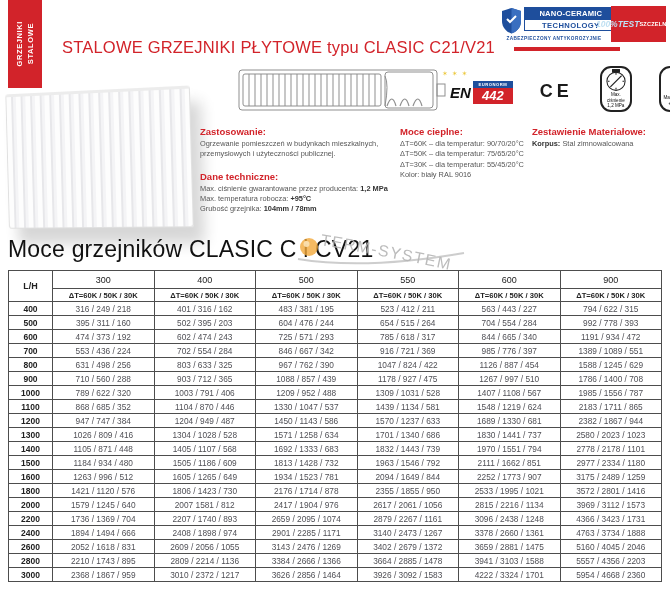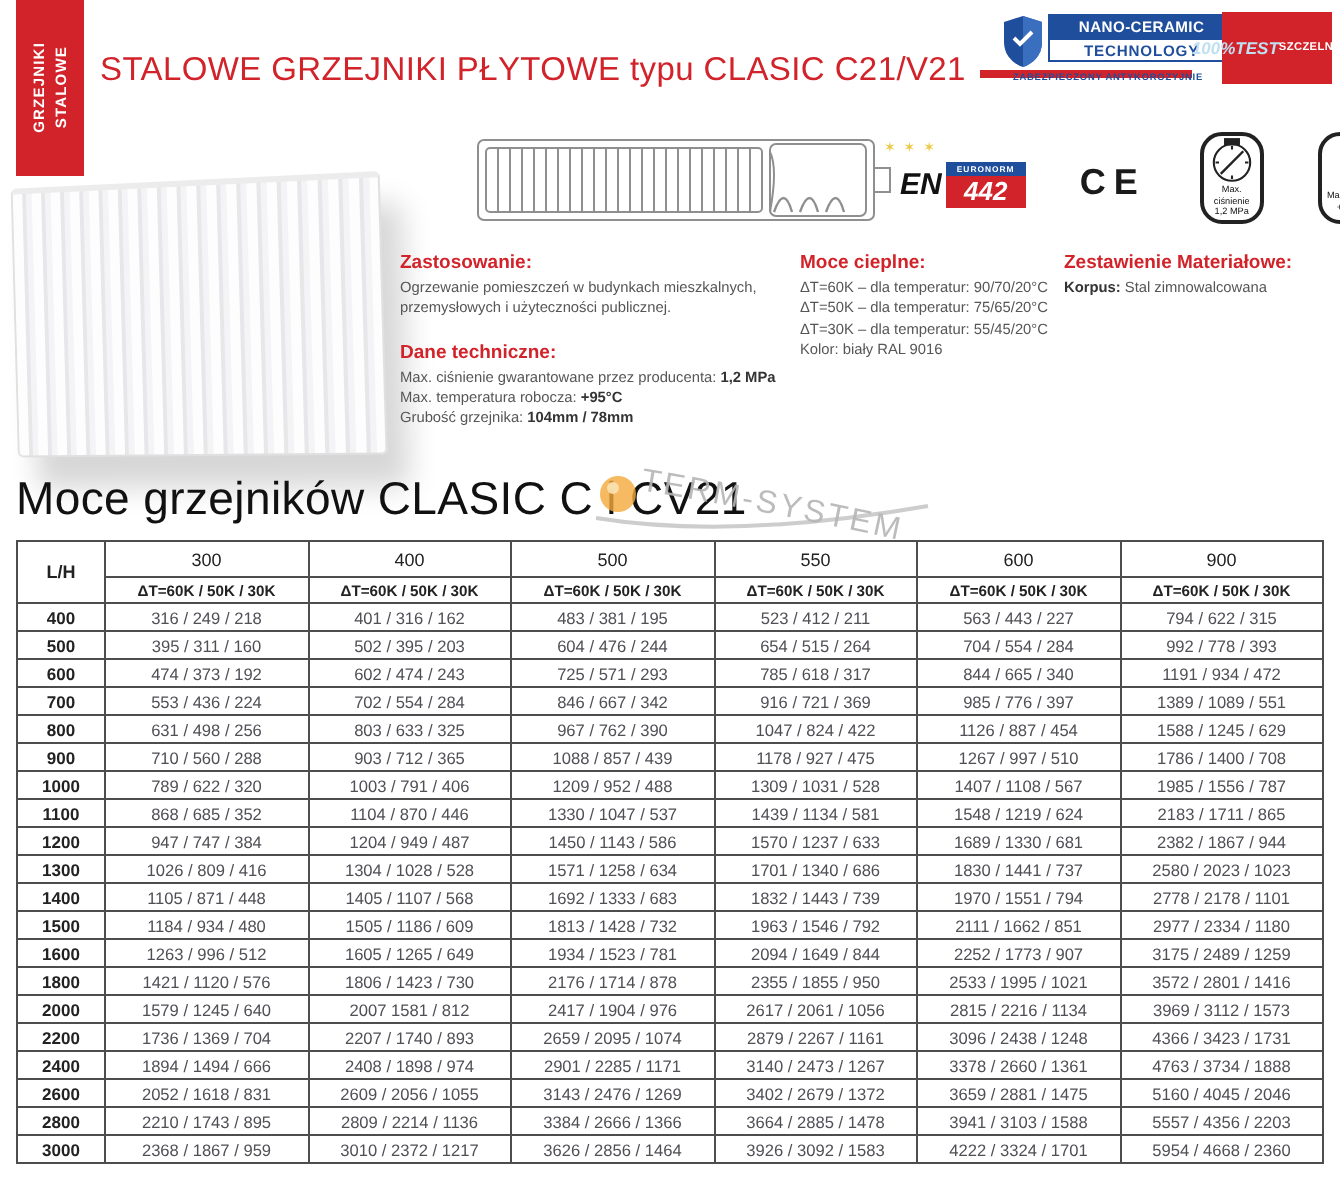--- a/index.html
+++ b/index.html
@@ -13,21 +13,21 @@
   body{margin:0;background:#fff;}
   .page{position:relative;width:670px;height:600px;background:#fff;
         font-family:"Liberation Sans",sans-serif;overflow:hidden;}
 
   
   .side-tab{position:absolute;left:8px;top:0;width:34px;height:88px;background:var(--red);
             display:flex;align-items:center;justify-content:center;gap:2px;}
   .side-word{writing-mode:vertical-rl;transform:rotate(180deg);color:#fff;
              font-size:7.5px;font-weight:bold;letter-spacing:.6px;}
   .title-row{position:absolute;left:50px;top:26px;display:flex;align-items:center;gap:7px;}
-  .main-title{margin:0;font-size:16.5px;font-weight:400;color:var(--red);white-space:nowrap;letter-spacing:.2px;}
+  .main-title{margin:12px;font-size:16.5px;font-weight:400;color:var(--red);white-space:nowrap;letter-spacing:.2px;}
   .title-line{width:106px;height:4px;background:var(--red);margin-top:2px;}
 
   .badge-nano{position:absolute;left:501px;top:7px;width:106px;}
   .nano-main{display:flex;align-items:stretch;gap:2px;}
   .shield-wrap{width:21px;display:flex;align-items:center;}
   .nano-text{flex:1;}
   .nano-line1{background:var(--blue);color:#fff;font-size:7.6px;font-weight:bold;
               text-align:center;padding:1.5px 0;letter-spacing:.2px;}
   .nano-line2{border:1px solid var(--blue);color:var(--blue);font-size:7.6px;font-weight:bold;
               text-align:center;padding:.5px 17px;letter-spacing:.4px;}

